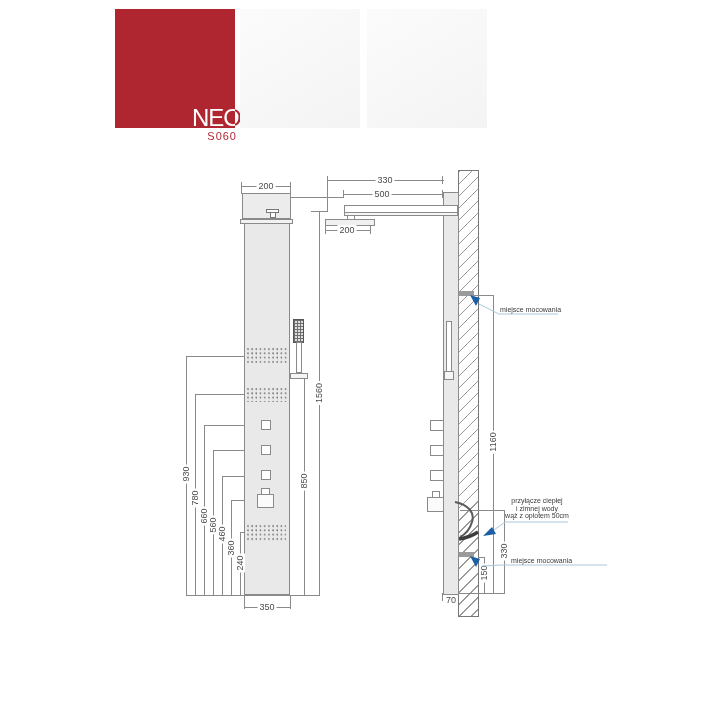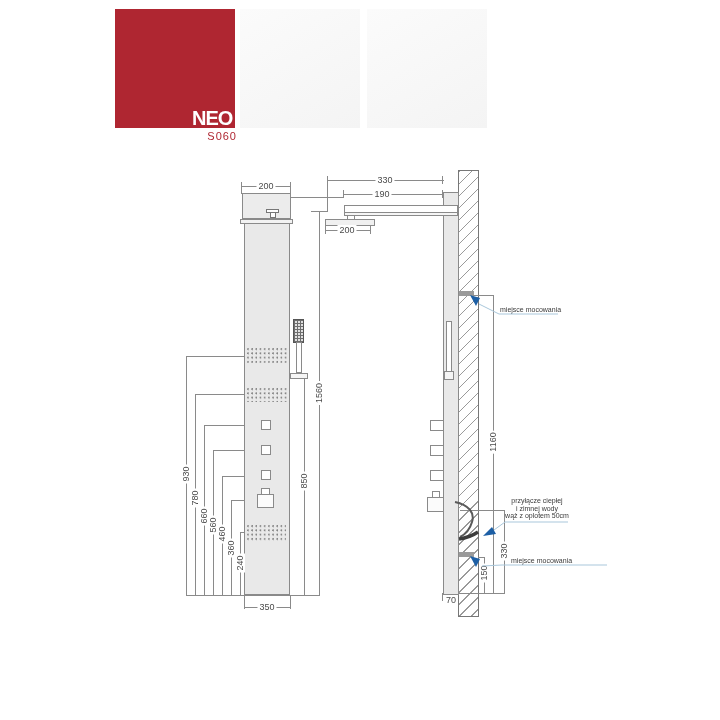--- a/index.html
+++ b/index.html
@@ -4,21 +4,21 @@
 <style>
   html,body{margin:0;padding:0;}
   body{
     width:720px;height:720px;background:#ffffff;position:relative;overflow:hidden;
     font-family:"Liberation Sans", sans-serif;
   }
   *{box-sizing:border-box;}
   .abs{position:absolute;}
   
   .brand-square{position:absolute;left:115px;top:9px;width:120px;height:119px;background:#AF2631;overflow:hidden;}
-  .neo{font-size:20px;letter-spacing:-1px;line-height:24px;font-weight:700;}
+  .neo{font-size:24px;letter-spacing:-1px;line-height:24px;font-weight:400;}
   .neo-under{position:absolute;left:192px;top:106px;color:#AF2631;z-index:0;}
   .neo-over{position:absolute;left:77px;top:97px;color:#ffffff;}
   .model-code{position:absolute;left:157px;top:130px;width:80px;text-align:right;color:#AF2631;font-size:11px;letter-spacing:1px;}
   .swatch{position:absolute;top:9px;width:120px;height:119px;background:linear-gradient(150deg,#fbfbfb 0%,#f4f4f4 100%);}
   
   .ln{position:absolute;background:#8a8a8a;}
   .obj{position:absolute;border:1px solid #8a8a8a;background:#fff;}
   .fillg{background:#e9e9e9;}
   .dlbl{position:absolute;background:#fff;color:#4b4b4b;font-size:9px;line-height:10px;padding:0 2px;
         transform:translate(-50%,-50%);white-space:nowrap;z-index:5;}
@@ -136,21 +136,21 @@
 
   <div class="ln" style="left:327px;top:180px;width:117px;height:1px;"></div>
   <div class="ln" style="left:327px;top:176px;width:1px;height:8px;"></div>
   <div class="ln" style="left:442px;top:176px;width:1px;height:8px;"></div>
   <div class="ln" style="left:327px;top:181px;width:1px;height:31px;"></div>
   <span class="dlbl" style="left:385px;top:180px;">330</span>
 
   <div class="ln" style="left:343px;top:194px;width:101px;height:1px;"></div>
   <div class="ln" style="left:343px;top:190px;width:1px;height:8px;"></div>
   <div class="ln" style="left:442px;top:190px;width:1px;height:8px;"></div>
-  <span class="dlbl" style="left:382px;top:194px;">190</span>
+  <span class="dlbl" style="left:382px;top:194px;">500</span>
 
   <div class="ln" style="left:325px;top:230px;width:46px;height:1px;"></div>
   <div class="ln" style="left:325px;top:224px;width:1px;height:10px;"></div>
   <div class="ln" style="left:370px;top:226px;width:1px;height:8px;"></div>
   <span class="dlbl" style="left:347px;top:230px;">200</span>
 
   <div class="ln" style="left:493px;top:295px;width:1px;height:298px;"></div>
   <div class="ln" style="left:473px;top:295px;width:20px;height:1px;"></div>
   <span class="dlbl v" style="left:493px;top:442px;">1160</span>
 

